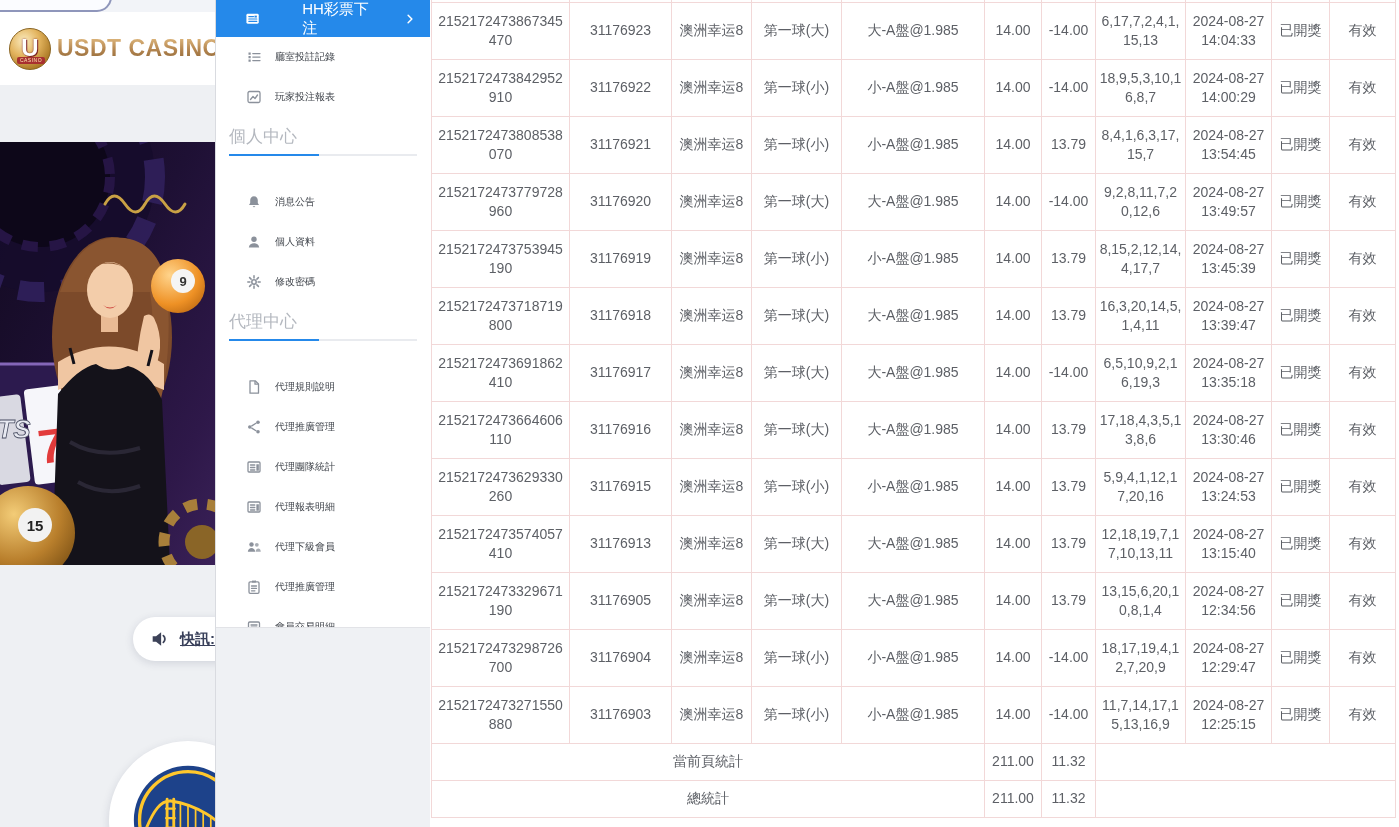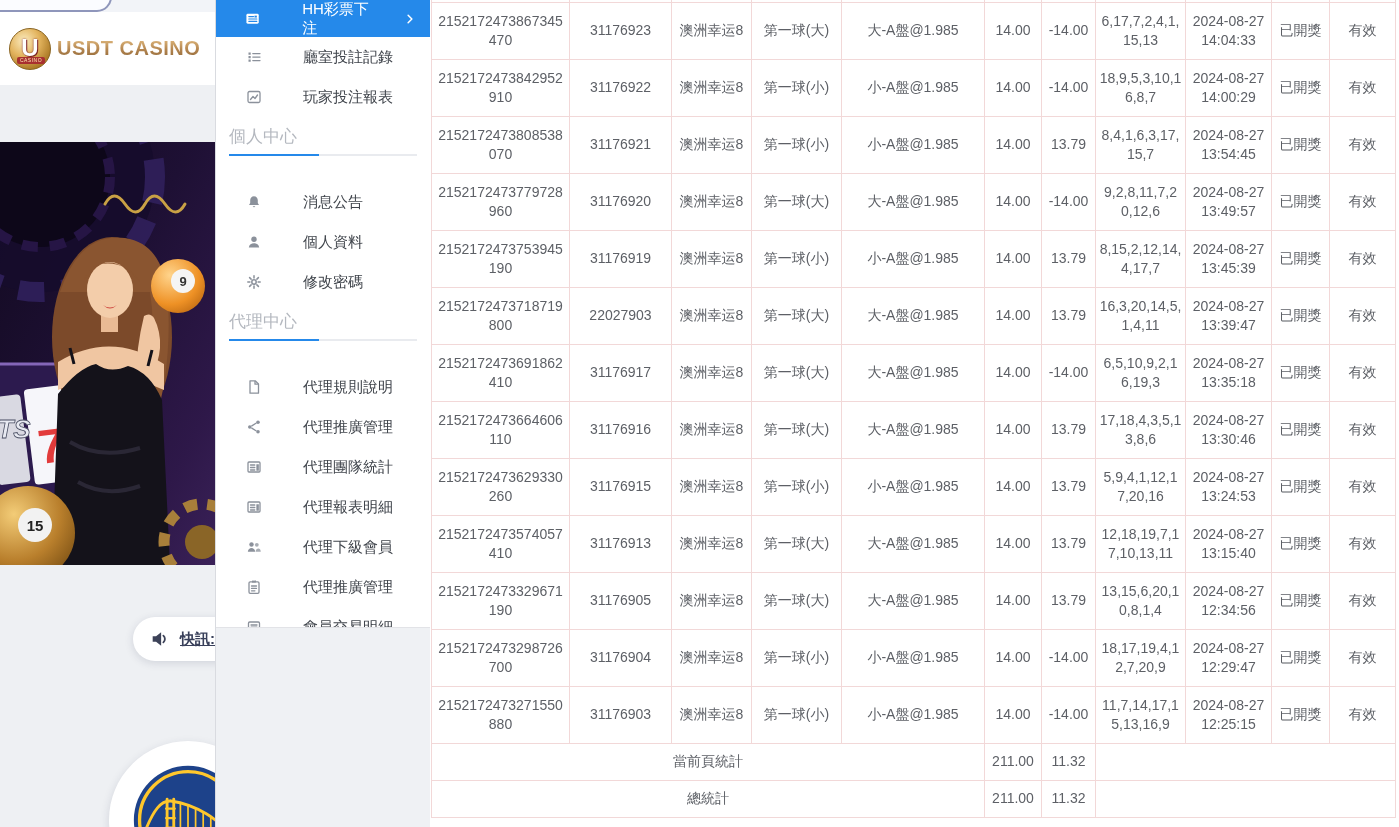--- a/index.html
+++ b/index.html
@@ -31,21 +31,21 @@
   .coin-letter {
     font-size: 24px; font-weight: bold; color: #fff; line-height: 38px;
     text-shadow: 0 0 2px #7a1f1f, 1px 1px 0 #7a1f1f;
   }
   .coin-ribbon {
     position: absolute; left: 7px; bottom: 5px; width: 28px; height: 7px;
     background: #a83030; border-radius: 2px; color: #ffe9b0; font-size: 5px;
     line-height: 7px; letter-spacing: .5px;
   }
   .brand-text {
-    margin-left: 6px; font-size: 20px; font-weight: bold; letter-spacing: .5px;
+    margin-left: 6px; font-size: 23px; font-weight: bold; letter-spacing: .5px;
     background: linear-gradient(180deg, #d9b177 15%, #b3854f 55%, #8d6536);
     -webkit-background-clip: text; background-clip: text; color: transparent;
     white-space: nowrap;
   }
 
   
   .banner { position: absolute; left: 0; top: 142px; width: 215px; height: 423px; overflow: hidden; }
   .banner svg { display: block; }
 
   
@@ -73,21 +73,21 @@
     overflow: hidden;
   }
   .menu-item-active {
     height: 37px; background: #2589ea; color: #fff; display: flex; align-items: center;
     padding: 0 14px 0 29px; cursor: pointer; gap: 29px;
   }
   .menu-item-active .mi-label { font-size: 15px; margin-left: 13px; }
   .mi-chevron { margin-left: auto; display: flex; }
   .menu-item {
     height: 40px; display: flex; align-items: center; padding-left: 29px;
-    color: #40454c; font-size: 15px; cursor: pointer; gap: 28px;
+    color: #40454c; font-size: 10px; cursor: pointer;
   }
   .menu-item .mi-icon { color: #8b919b; display: flex; width: 17px; justify-content: center; }
   .menu-item .mi-label { margin-left: 13px; }
   .side-section { padding: 10px 13px 16px; }
   .side-section-title { font-size: 17px; color: #b4b8bf; height: 20px; line-height: 20px; }
   .side-divider {
     height: 2px; margin-top: 7px; margin-bottom: 10px;
     background: linear-gradient(to right, #2589ea 0, #2589ea 90px, #e9ebef 90px);
   }
 
@@ -461,21 +461,21 @@
           <td>14.00</td>
           <td>13.79</td>
           <td class="c-num">8,15,2,12,14,4,17,7</td>
           <td class="c-time">2024-08-27 13:45:39</td>
           <td>已開獎</td>
           <td>有效</td>
         </tr>
 
         <tr class="data">
           <td class="c-oid">2152172473718719800</td>
-          <td>22027903</td>
+          <td>31176918</td>
           <td>澳洲幸运8</td>
           <td>第一球(大)</td>
           <td>大-A盤@1.985</td>
           <td>14.00</td>
           <td>13.79</td>
           <td class="c-num">16,3,20,14,5,1,4,11</td>
           <td class="c-time">2024-08-27 13:39:47</td>
           <td>已開獎</td>
           <td>有效</td>
         </tr>

